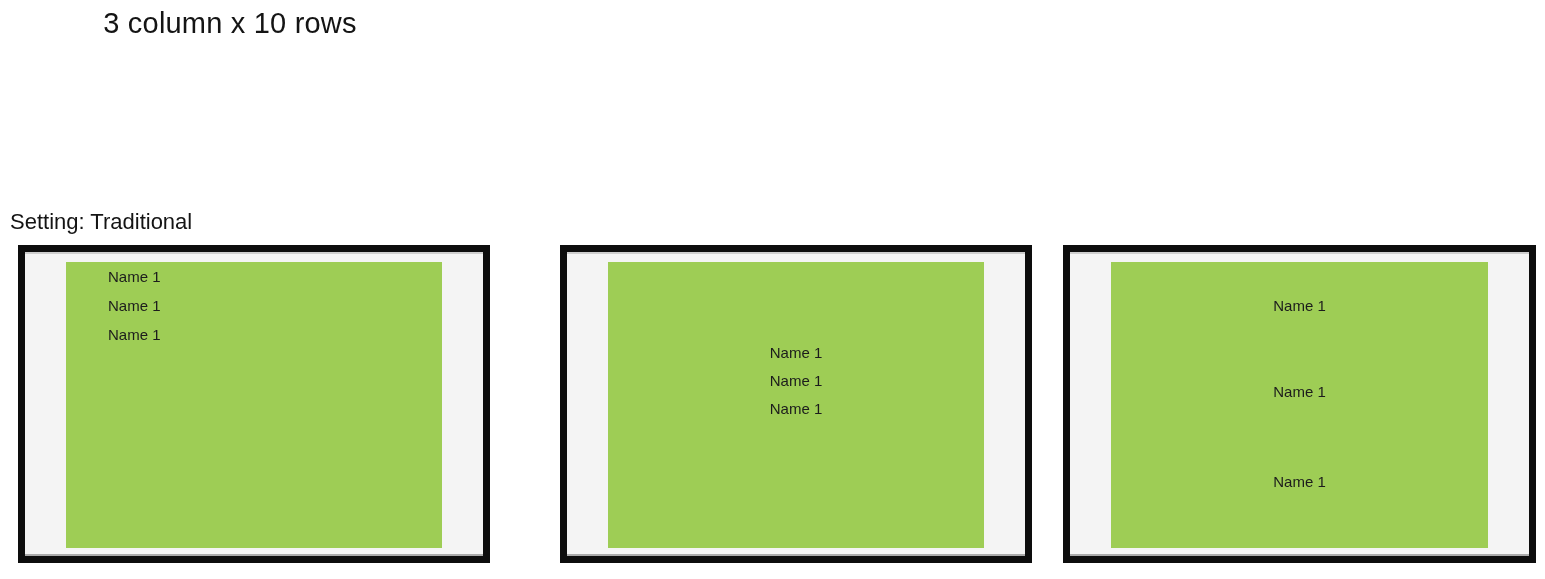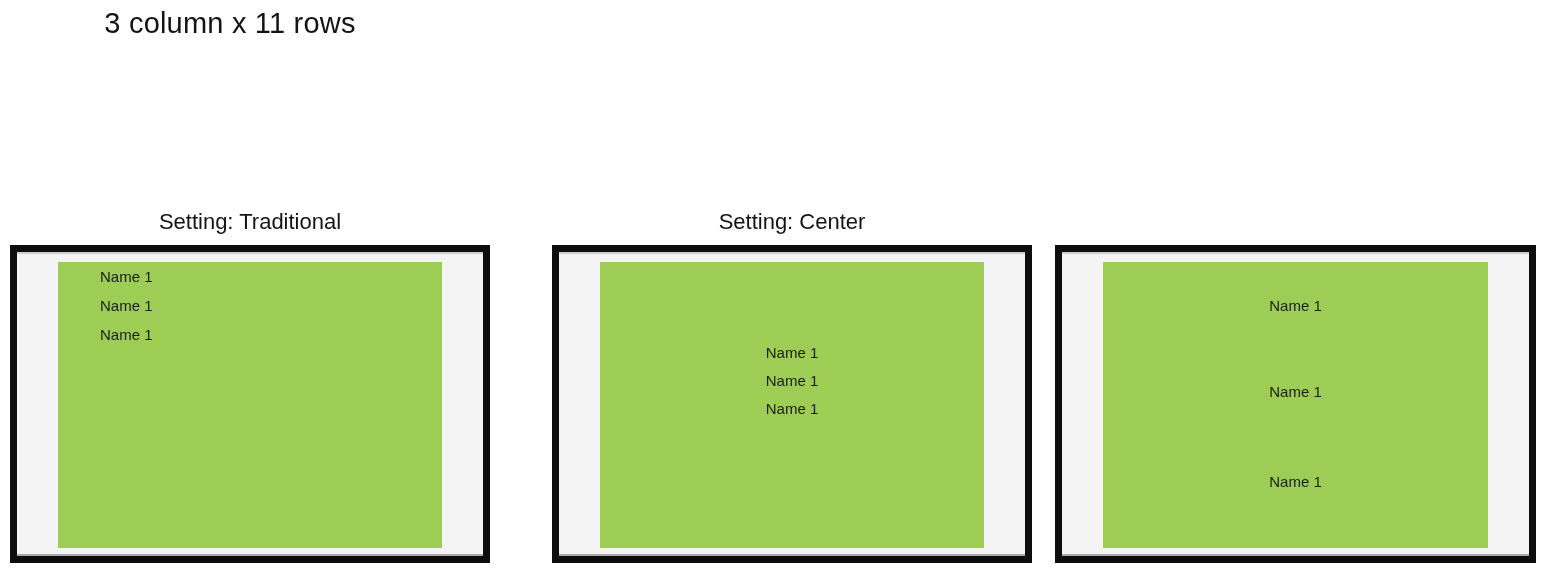--- a/index.html
+++ b/index.html
@@ -42,30 +42,30 @@
   .pg2 { left: 552px; }
   .pg3 { left: 1055px; width: 481px; }
 
   .panel-title {
     position: absolute;
     top: 0;
     left: 0;
     right: 0;
     height: 34px;
     line-height: 34px;
-    text-align: center;
+    text-align: left;
     font-size: 22px;
     font-weight: 400;
     color: var(--text, #141414);
   }
 
   .panel {
     position: absolute;
     top: 40px;
-    left: 0;
+    left: 8px;
     right: 0;
     height: 318px;
     box-sizing: border-box;
     border: 7px solid var(--panel-border, #0d0d0d);
     background: var(--panel-background, #f4f4f4);
     box-shadow: inset 0 2px 0 rgba(160,160,160,0.45),
                 inset 0 -2px 0 rgba(110,110,110,0.55);
   }
 
   .grid-fill {
@@ -103,36 +103,35 @@
   .stagger .n1 { top: 34px; }
   .stagger .n2 { top: 120px; }
   .stagger .n3 { top: 210px; }
 </style>
 </head>
 <body>
 
 <div class="canvas">
 
   <div class="heading">
-    <div>3 column x 11 rows</div>
+    <div>3 column x 10 rows</div>
   </div>
 
   <section class="panel-group pg1">
     <div class="panel-title">Setting: Traditional</div>
     <div class="panel traditional">
       <div class="grid-fill">
         <span class="name n1">Name 1</span>
         <span class="name n2">Name 1</span>
         <span class="name n3">Name 1</span>
       </div>
     </div>
   </section>
 
   <section class="panel-group pg2">
-    <div class="panel-title">Setting: Center</div>
     <div class="panel center">
       <div class="grid-fill">
         <span class="name n1">Name 1</span>
         <span class="name n2">Name 1</span>
         <span class="name n3">Name 1</span>
       </div>
     </div>
   </section>
 
   <section class="panel-group pg3">

